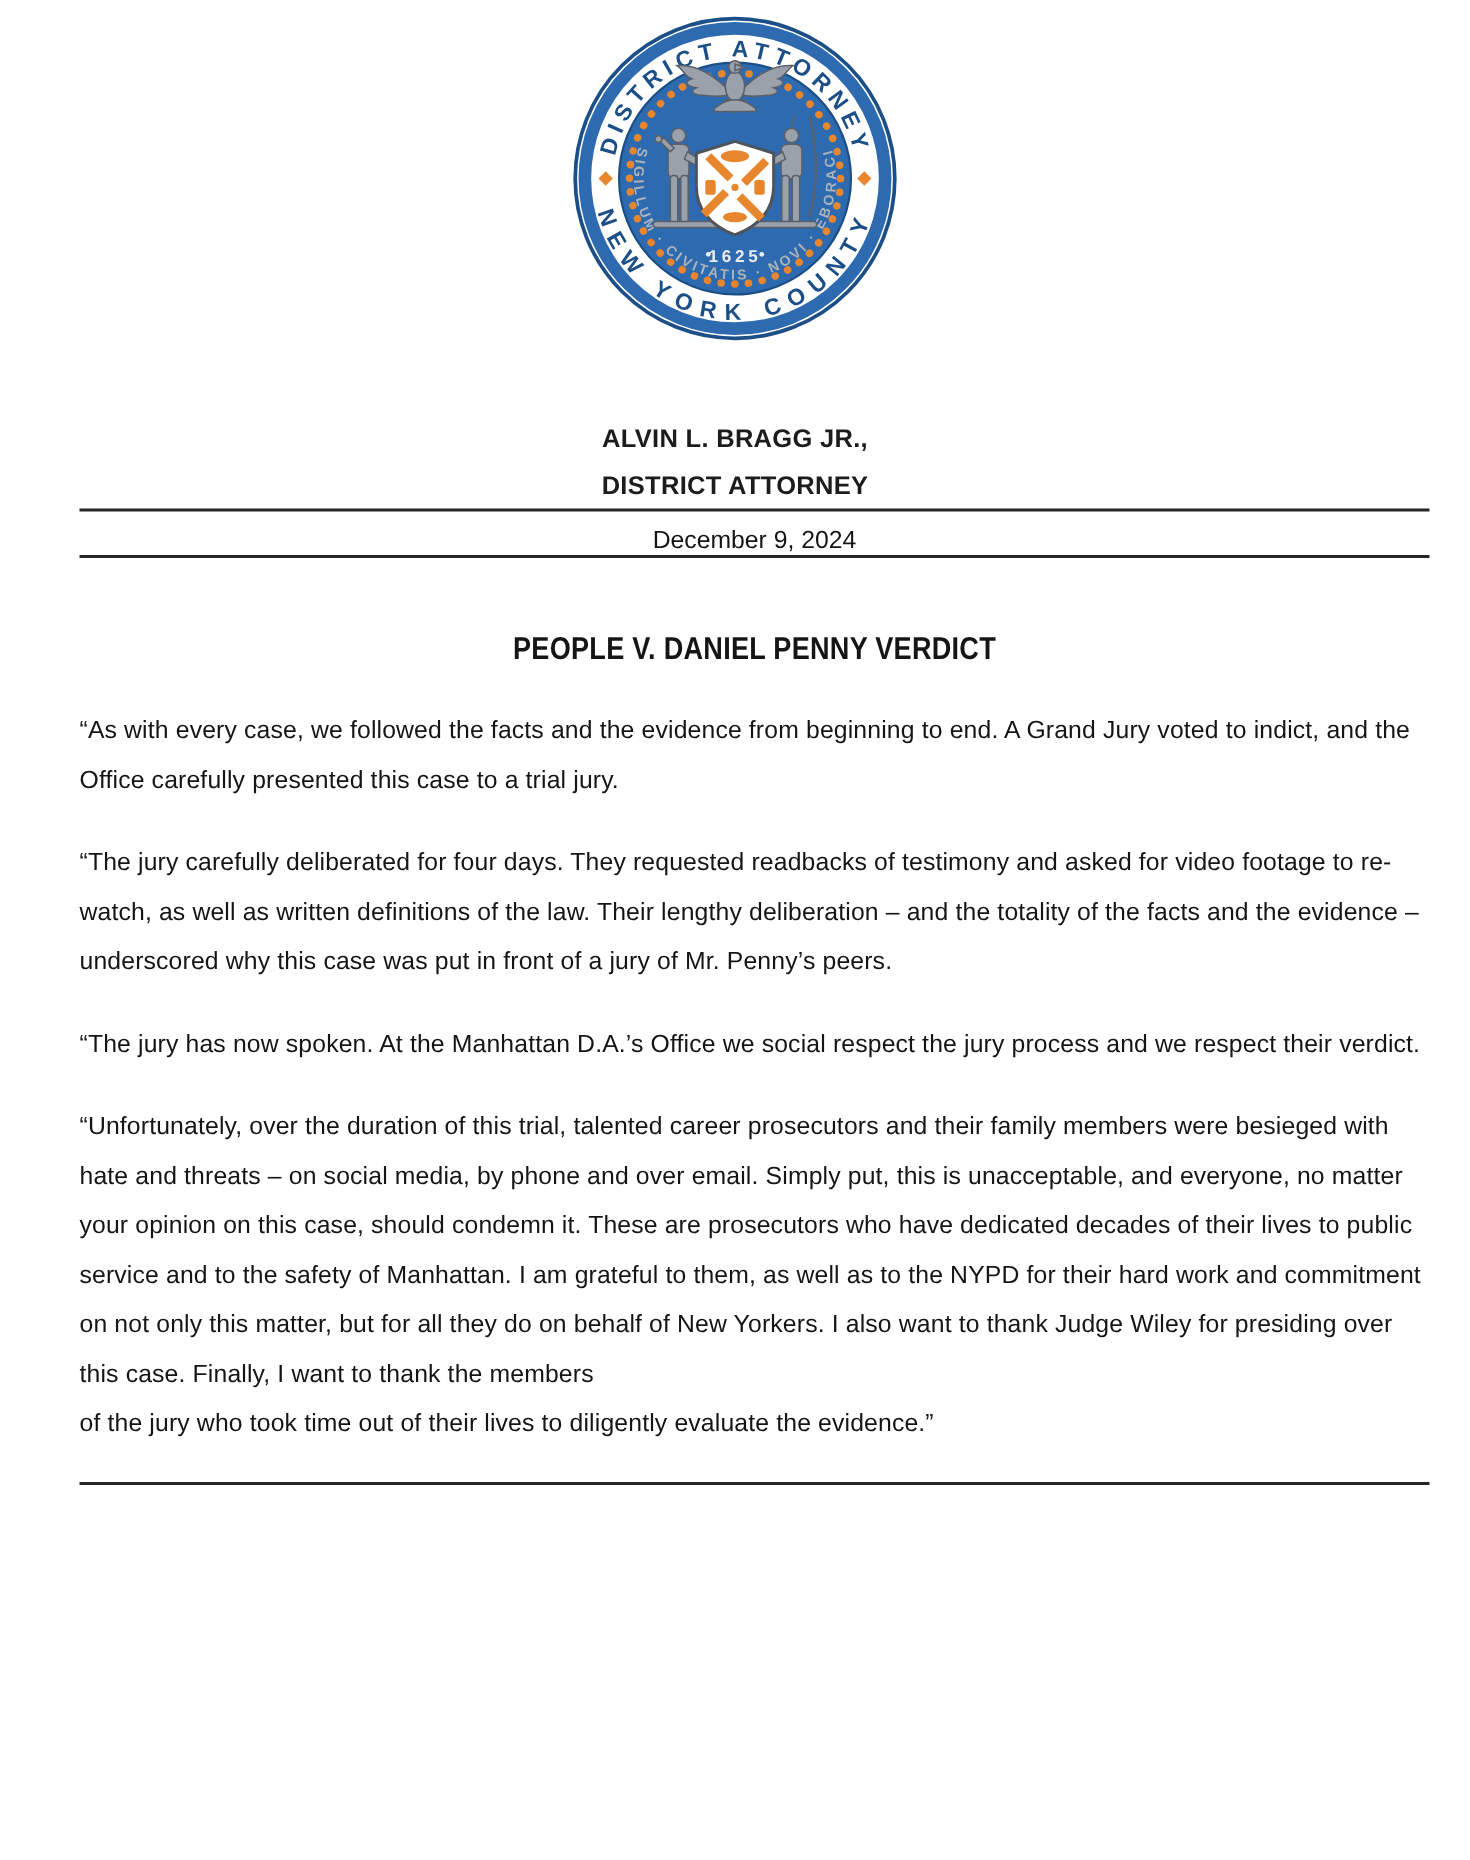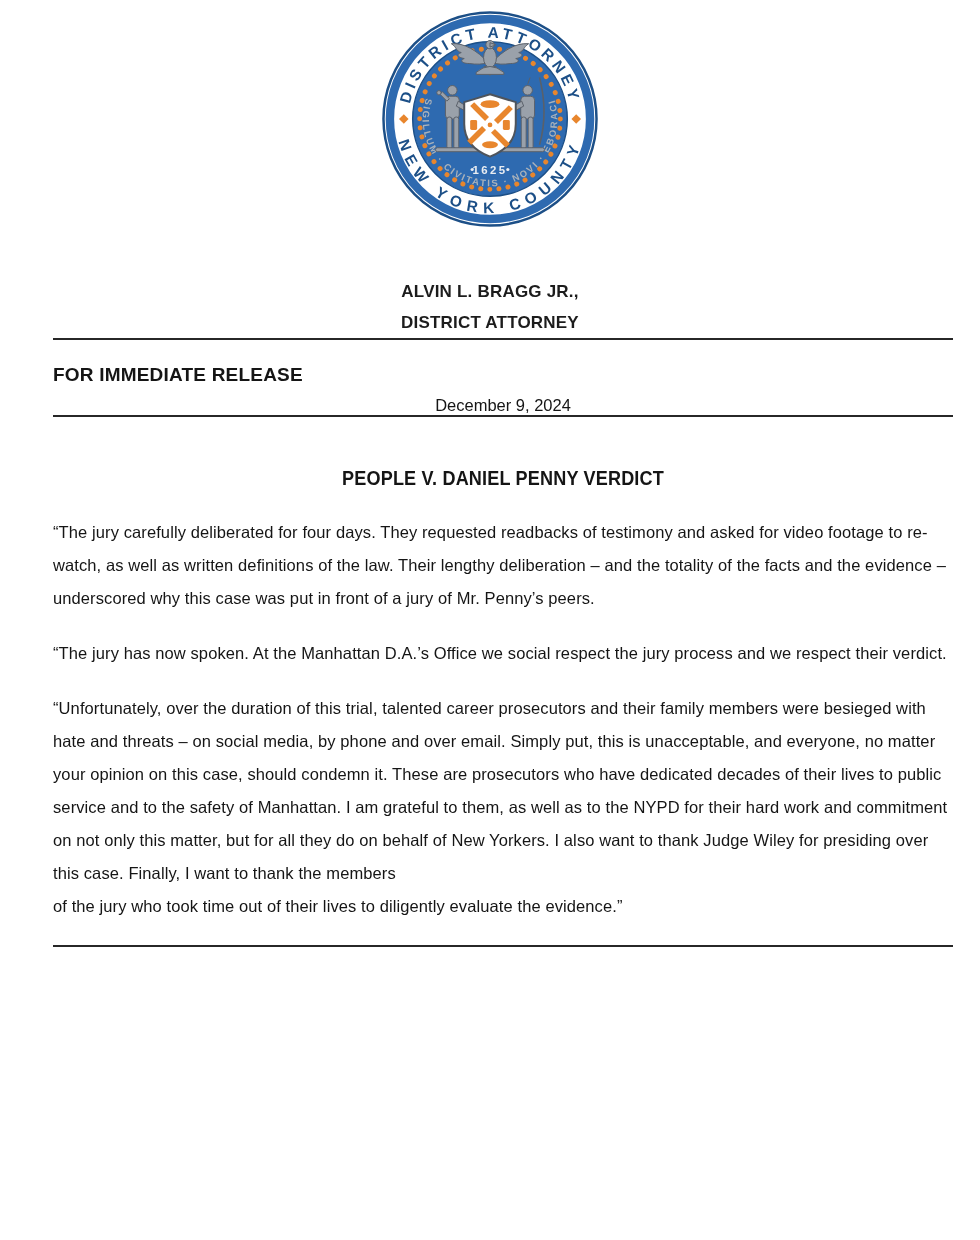--- a/index.html
+++ b/index.html
@@ -139,28 +139,28 @@
   </div>
 
   <div class="names">
     <div>ALVIN L. BRAGG JR.,</div>
     <div>DISTRICT ATTORNEY</div>
   </div>
 
   <div class="content">
     <hr class="rule rule-top">
 
-    <div class="release-label">FOR IMMEDIATE RELEASE</div>
     <div class="release-date">December 9, 2024</div>
 
     <hr class="rule rule-mid">
 
     <div class="article-title">PEOPLE V. DANIEL PENNY VERDICT</div>
 
     <div>
+        <p class="body-para">“As with every case, we followed the facts and the evidence from beginning to end. A Grand Jury voted to indict, and the Office carefully presented this case to a trial jury.</p>
         <p class="body-para">“The jury carefully deliberated for four days. They requested readbacks of testimony and asked for video footage to re-watch, as well as written definitions of the law. Their lengthy deliberation – and the totality of the facts and the evidence – underscored why this case was put in front of a jury of Mr. Penny’s peers.</p>
         <p class="body-para">“The jury has now spoken. At the Manhattan D.A.’s Office we social respect the jury process and we respect their verdict.</p>
         <p class="body-para">“Unfortunately, over the duration of this trial, talented career prosecutors and their family members were besieged with hate and threats – on social media, by phone and over email. Simply put, this is unacceptable, and everyone, no matter your opinion on this case, should condemn it. These are prosecutors who have dedicated decades of their lives to public service and to the safety of Manhattan. I am grateful to them, as well as to the NYPD for their hard work and commitment on not only this matter, but for all they do on behalf of New Yorkers. I also want to thank Judge Wiley for presiding over this case. Finally, I want to thank the members
 of the jury who took time out of their lives to diligently evaluate the evidence.”</p>
       </div>
 
     <hr class="rule rule-bottom">
   </div>
 
 </div>

